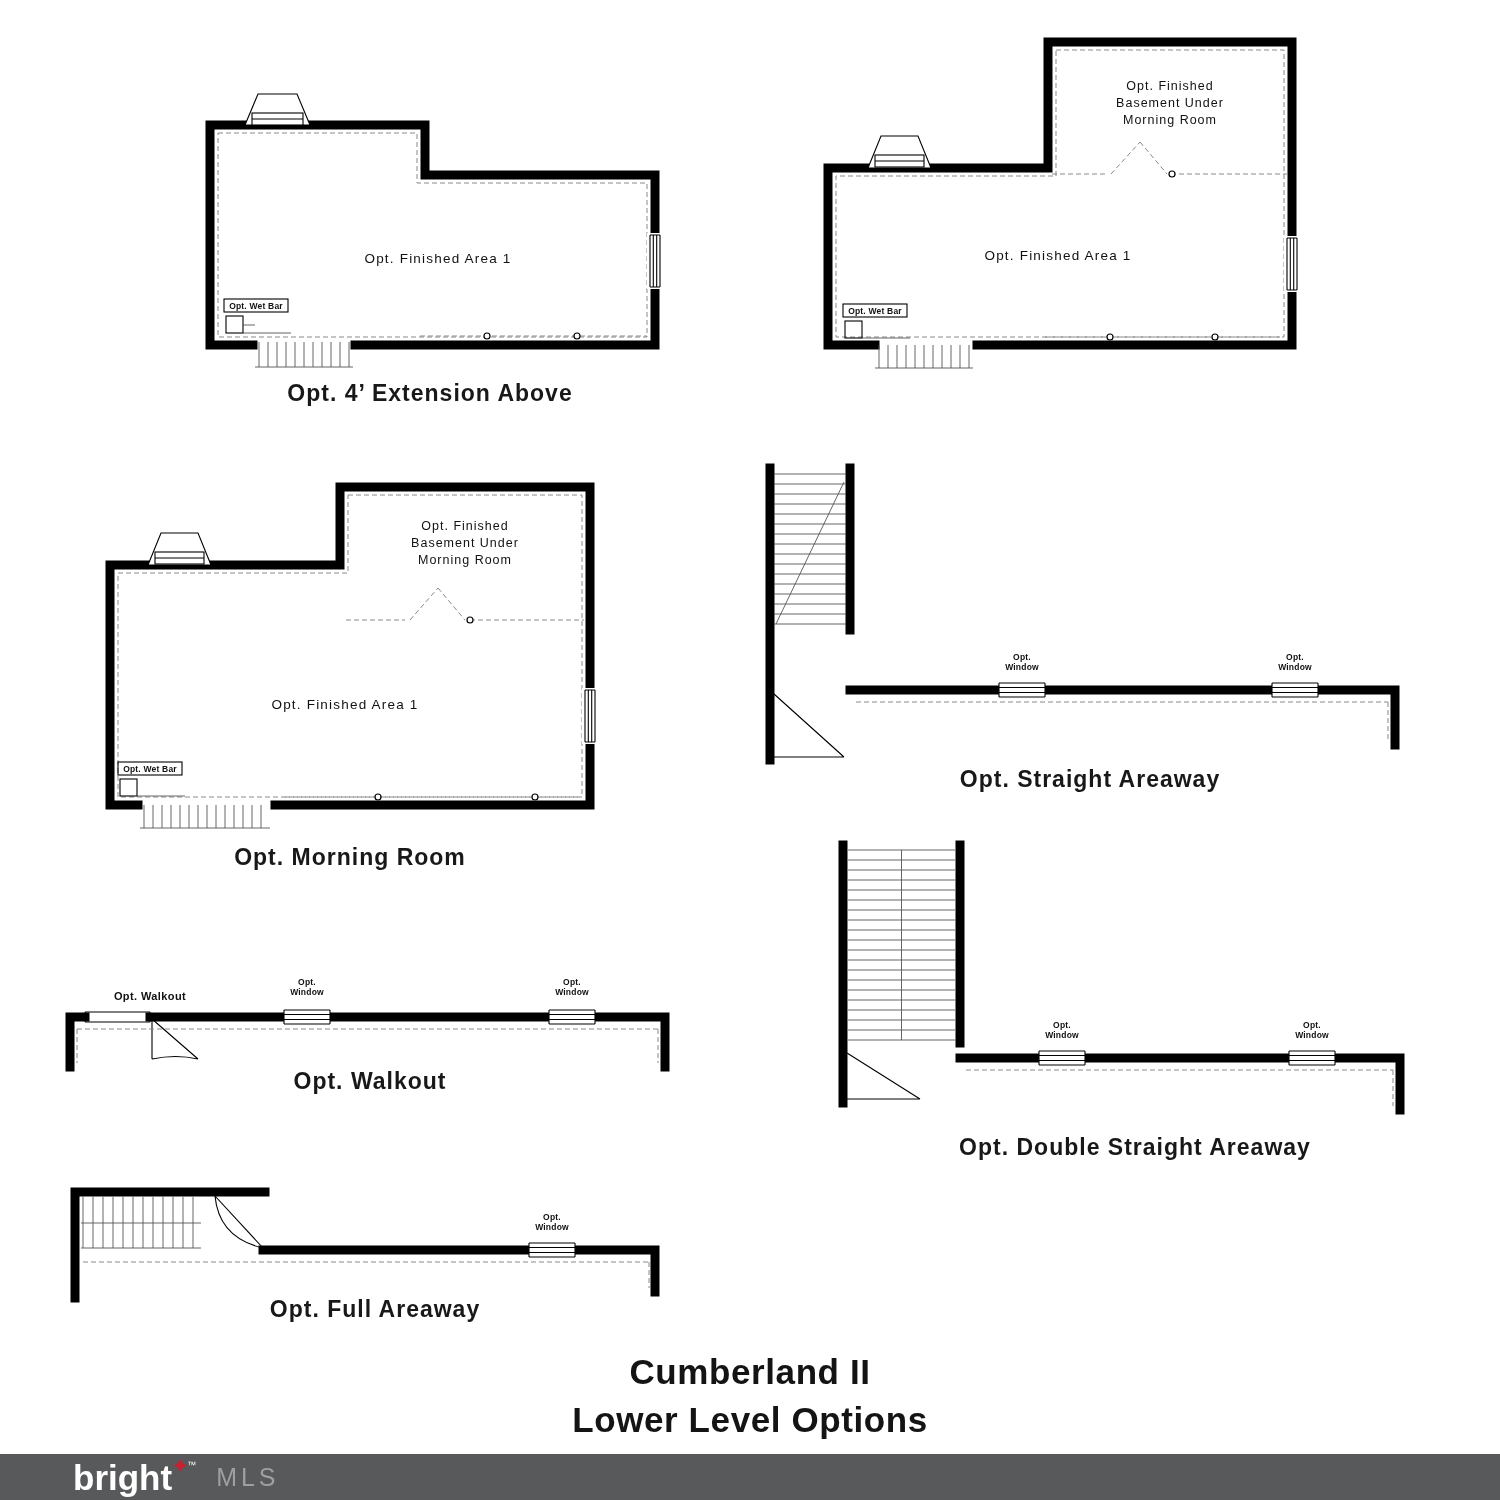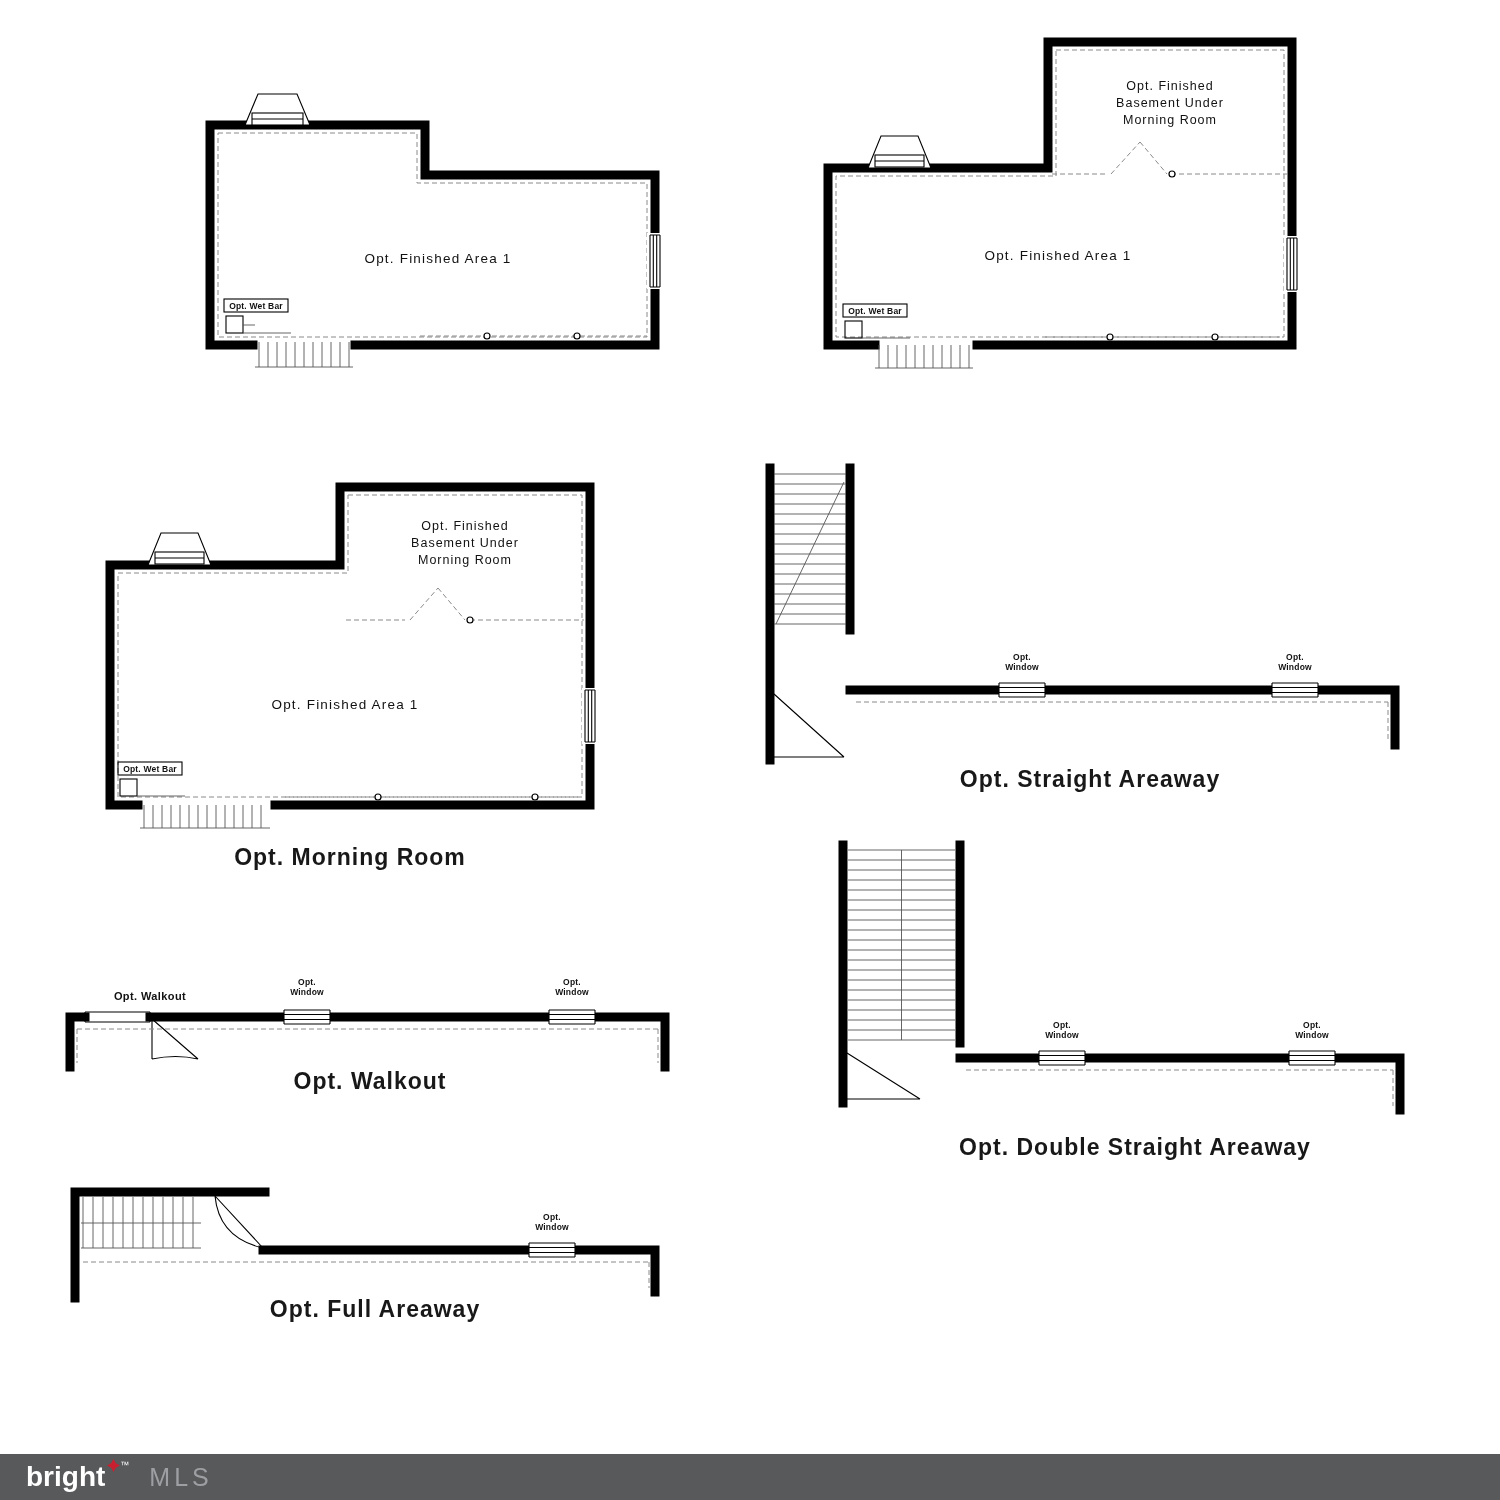--- a/index.html
+++ b/index.html
@@ -19,21 +19,21 @@
   text.xs{font:600 8.5px "Liberation Sans",sans-serif;letter-spacing:.2px;fill:#111;text-anchor:middle;}
   text.wk{font:700 11px "Liberation Sans",sans-serif;letter-spacing:.4px;fill:#111;text-anchor:middle;}
   
   .caption{position:absolute;text-align:center;font-size:23px;font-weight:600;letter-spacing:1px;color:#181818;}
   .caption .ln{line-height:31px;}
   .sheet-title{position:absolute;left:0;top:1348px;width:1500px;text-align:center;
                font-size:35px;font-weight:700;letter-spacing:.6px;color:#141414;line-height:48px;}
   
   .footer{position:absolute;left:0;bottom:0;width:100%;height:46px;background:#58595b;
           display:flex;align-items:center;padding-left:26px;box-sizing:border-box;}
-  .brand{color:#ffffff;font-size:28px;font-weight:700;letter-spacing:0;line-height:1;}
+  .brand{color:#ffffff;font-size:35px;font-weight:700;letter-spacing:0;line-height:1;margin-left:47px;}
   .brand-mark{display:inline-block;transform:translateY(-10px);margin-left:2px;}
   .tm{color:#ffffff;font-size:9px;transform:translateY(-12px);display:inline-block;}
   .mls{color:#9d9fa2;font-size:25px;font-weight:400;letter-spacing:4px;margin-left:20px;line-height:1;}
 </style>
 </head>
 <body>
 
 <div class="canvas">
 
   <svg class="plan" style="left:195px;top:80px;" width="470" height="300" viewBox="0 0 470 300">
@@ -59,20 +59,21 @@
       <path class="thin" d="M455 155 V207 M465 155 V207 M458.3 155 V207 M461.7 155 V207 M455 155 H465 M455 207 H465"></path>
     </g>
     <g>
       <rect class="thin" x="29" y="219" width="64" height="13" fill="#fff"></rect>
       <text class="xs" x="61" y="228.5">Opt. Wet Bar</text>
       <rect class="thin" x="31" y="236" width="17" height="17"></rect>
       <path class="thin-g" d="M48 253 H96 M48 245 H60"></path>
     </g>
     <text class="area" x="243" y="183">Opt. Finished Area 1</text>
   </svg>
+  <div class="caption" style="left:195px;top:380px;width:470px;">Opt. 4’ Extension Above</div>
 
   <svg class="plan" style="left:815px;top:28px;" width="500" height="350" viewBox="0 0 500 350">
     <g>
       <path class="wall" d="M233 140 V14 H477 V317 H162 M60 317 H13 V140 H233"></path>
     </g>
     <path class="dash" d="M241 22 H469 V309 H21 V148 H241 Z"></path>
     <g>
       <path class="dash" d="M237 146 H292 M356 146 H472"></path>
       <path class="dash" d="M296 146 L325 114 M325 114 L352 146"></path>
       <circle class="post" cx="357" cy="146" r="3"></circle>
@@ -243,20 +244,24 @@
     <path class="dash" d="M28 82 H594 M594 82 V108"></path>
     <g>
       <rect class="whitebox" x="474" y="63" width="46" height="14"></rect>
       <path class="thin" d="M474 63 H520 M474 77 H520 M474 67.5 H520 M474 72.5 H520 M474 63 V77 M520 63 V77"></path>
       <text class="xs" x="497" y="40">Opt.</text>
       <text class="xs" x="497" y="50">Window</text>
     </g>
   </svg>
   <div class="caption" style="left:55px;top:1296px;width:640px;">Opt. Full Areaway</div>
 
+  <div class="sheet-title">
+    <div>Cumberland II</div>
+    <div>Lower Level Options</div>
+  </div>
 
   <div class="footer">
     <span class="brand">bright</span>
     <span class="brand-mark">
       <svg width="13" height="13" viewBox="0 0 14 14">
         <polygon points="7,0 9.5,4.5 14,7 9.5,9.5 7,14 4.5,9.5 0,7 4.5,4.5" fill="#c8202f"></polygon>
       </svg>
     </span>
     <span class="tm">™</span>
     <span class="mls">MLS</span>

